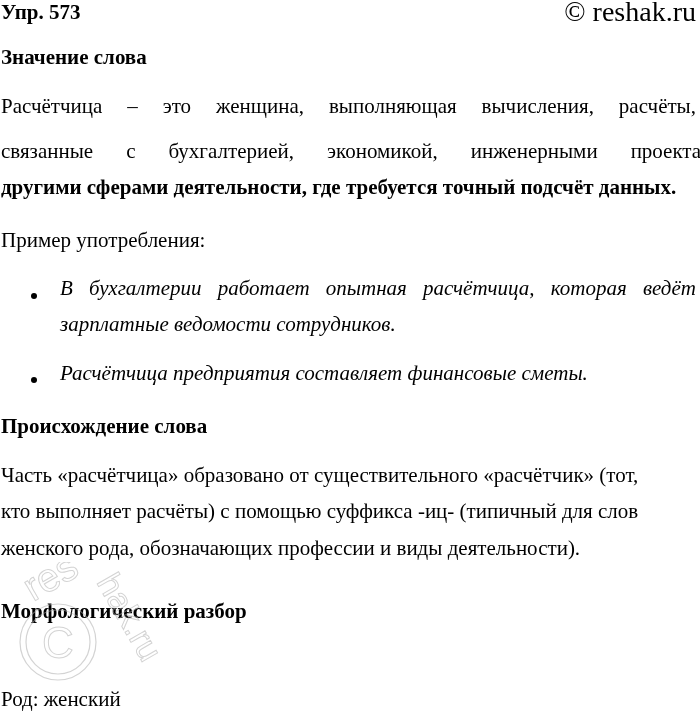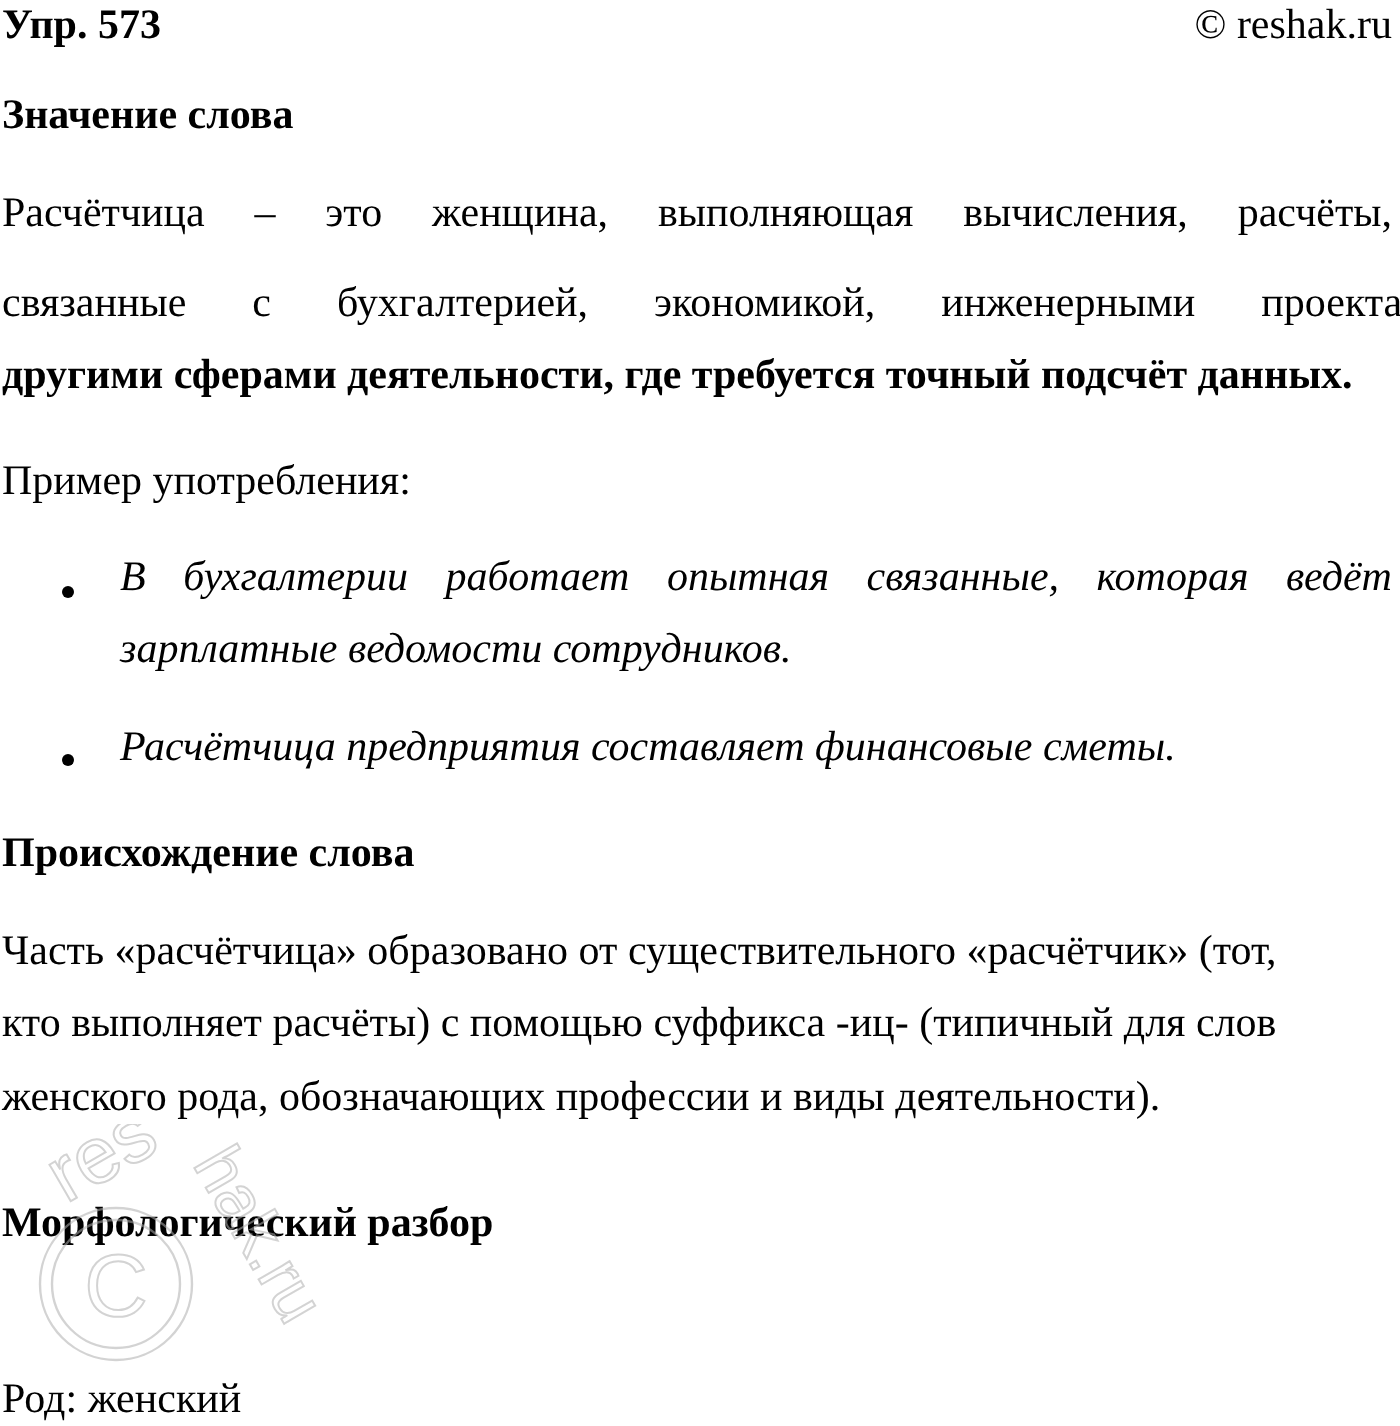--- a/index.html
+++ b/index.html
@@ -31,21 +31,21 @@
       height: 28px;
       line-height: 24px;
       display: flex;
       justify-content: space-between;
     }
     .ex-number {
       font-weight: bold;
       font-size: 21px;
     }
     .copyright {
-      font-size: 21px;
+      font-size: 28px;
     }
     .abs {
       position: absolute;
       left: 1px;
       white-space: nowrap;
     }
     .h {
       font-weight: bold;
       font-size: 21px;
     }
@@ -115,21 +115,21 @@
   <div class="abs line" style="top:175px;font-weight:bold;">другими сферами деятельности, где требуется точный подсчёт данных.</div>
 
   <div class="abs line" style="top:228px;">Пример употребления:</div>
 
   <div class="bullet-dot" style="top:293px;"></div>
   <div class="abs line it" style="left:60px; top:276px; width:636px; display:flex; justify-content:space-between;">
     <span>В</span>
     <span>бухгалтерии</span>
     <span>работает</span>
     <span>опытная</span>
-    <span>связанные,</span>
+    <span>расчётчица,</span>
     <span>которая</span>
     <span>ведёт</span>
   </div>
   <div class="abs line it" style="left:60px; top:312px;">зарплатные ведомости сотрудников.</div>
 
   <div class="bullet-dot" style="top:377px;"></div>
   <div class="abs line it" style="left:60px; top:361px;">Расчётчица предприятия составляет финансовые сметы.</div>
 
   <div class="abs h" style="top:414px;">Происхождение слова</div>
   <div class="abs line" style="top:463px;">Часть «расчётчица» образовано от существительного «расчётчик» (тот,</div>

